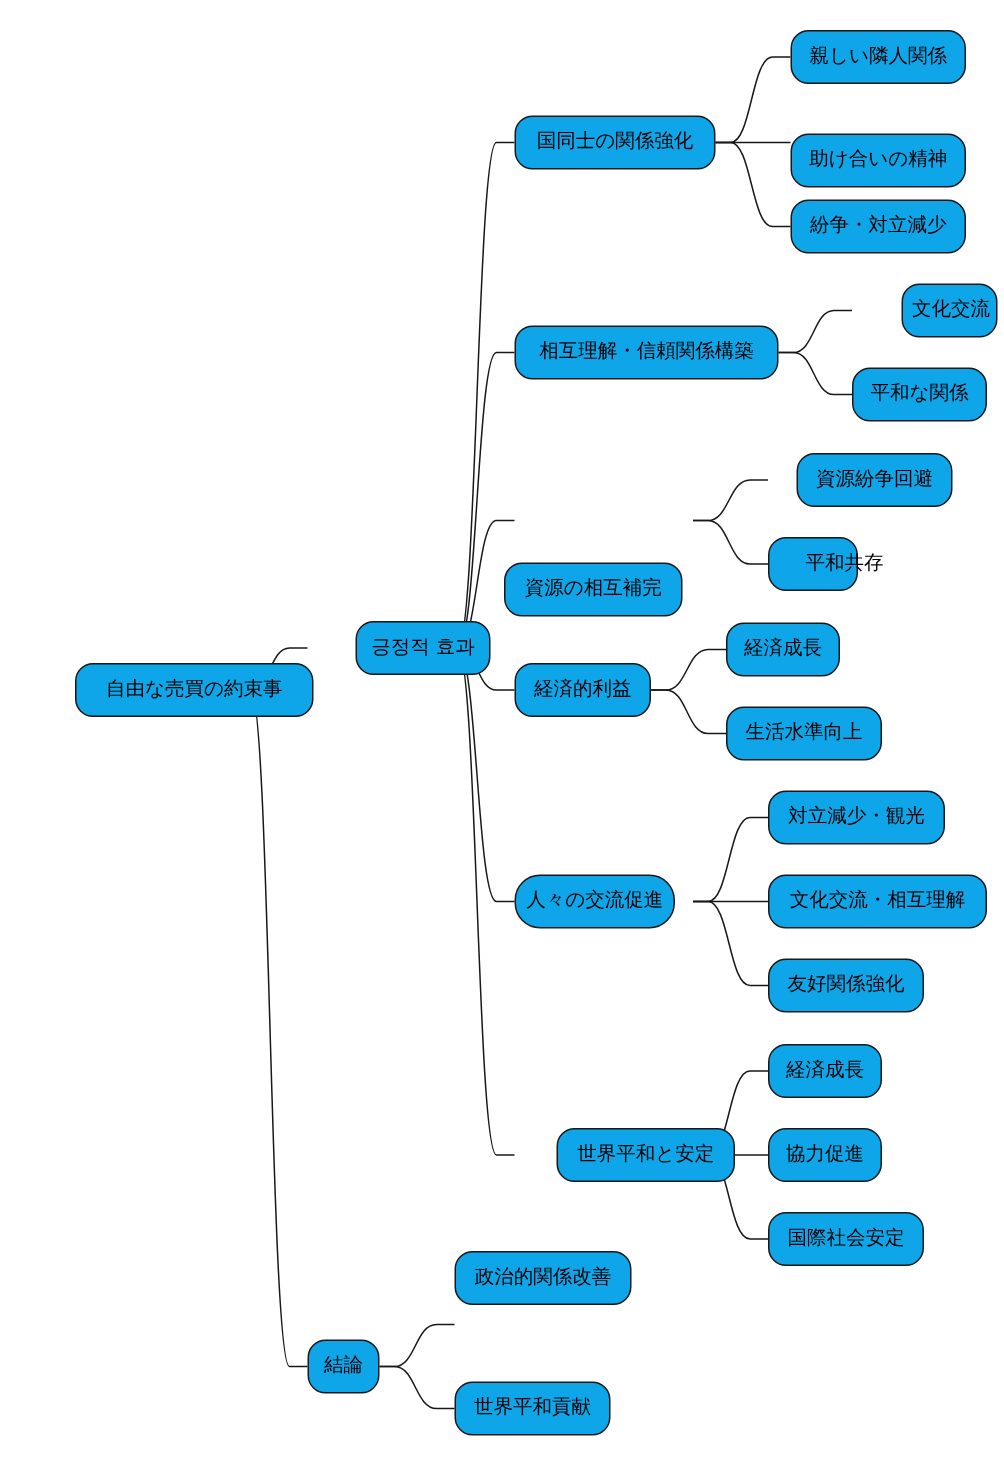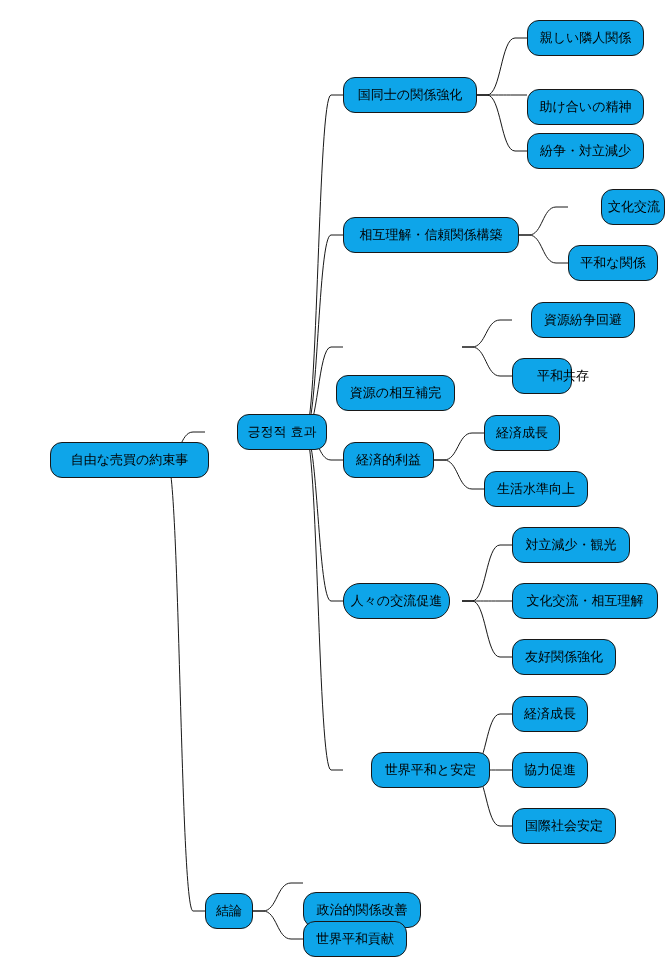--- a/index.html
+++ b/index.html
@@ -86,16 +86,16 @@
       <div class="node" style="left: 484px; top: 415px; width: 76px;">経済成長</div>
       <div class="node" style="left: 484px; top: 471px; width: 104px;">生活水準向上</div>
       <div class="node" style="left: 343px; top: 583px; width: 107px; border-radius: 17px;">人々の交流促進</div>
       <div class="node" style="left: 512px; top: 527px; width: 118px;">対立減少・観光</div>
       <div class="node" style="left: 512px; top: 583px; width: 146px;">文化交流・相互理解</div>
       <div class="node" style="left: 512px; top: 639px; width: 104px;">友好関係強化</div>
       <div class="node" style="left: 343px; top: 752px; width: 119px; margin-left: 28px;">世界平和と安定</div>
       <div class="node" style="left: 512px; top: 696px; width: 76px;">経済成長</div>
       <div class="node" style="left: 512px; top: 752px; width: 76px;">協力促進</div>
       <div class="node" style="left: 512px; top: 808px; width: 104px;">国際社会安定</div>
-      <div class="node" style="left: 303px; top: 892px; width: 118px; border-radius: 13px;">政治的関係改善</div>
+      <div class="node" style="left: 303px; top: 834px; width: 118px;">政治的関係改善</div>
       <div class="node" style="left: 303px; top: 921px; width: 104px;">世界平和貢献</div>
     </div>
 </div>
 
 </body></html>

